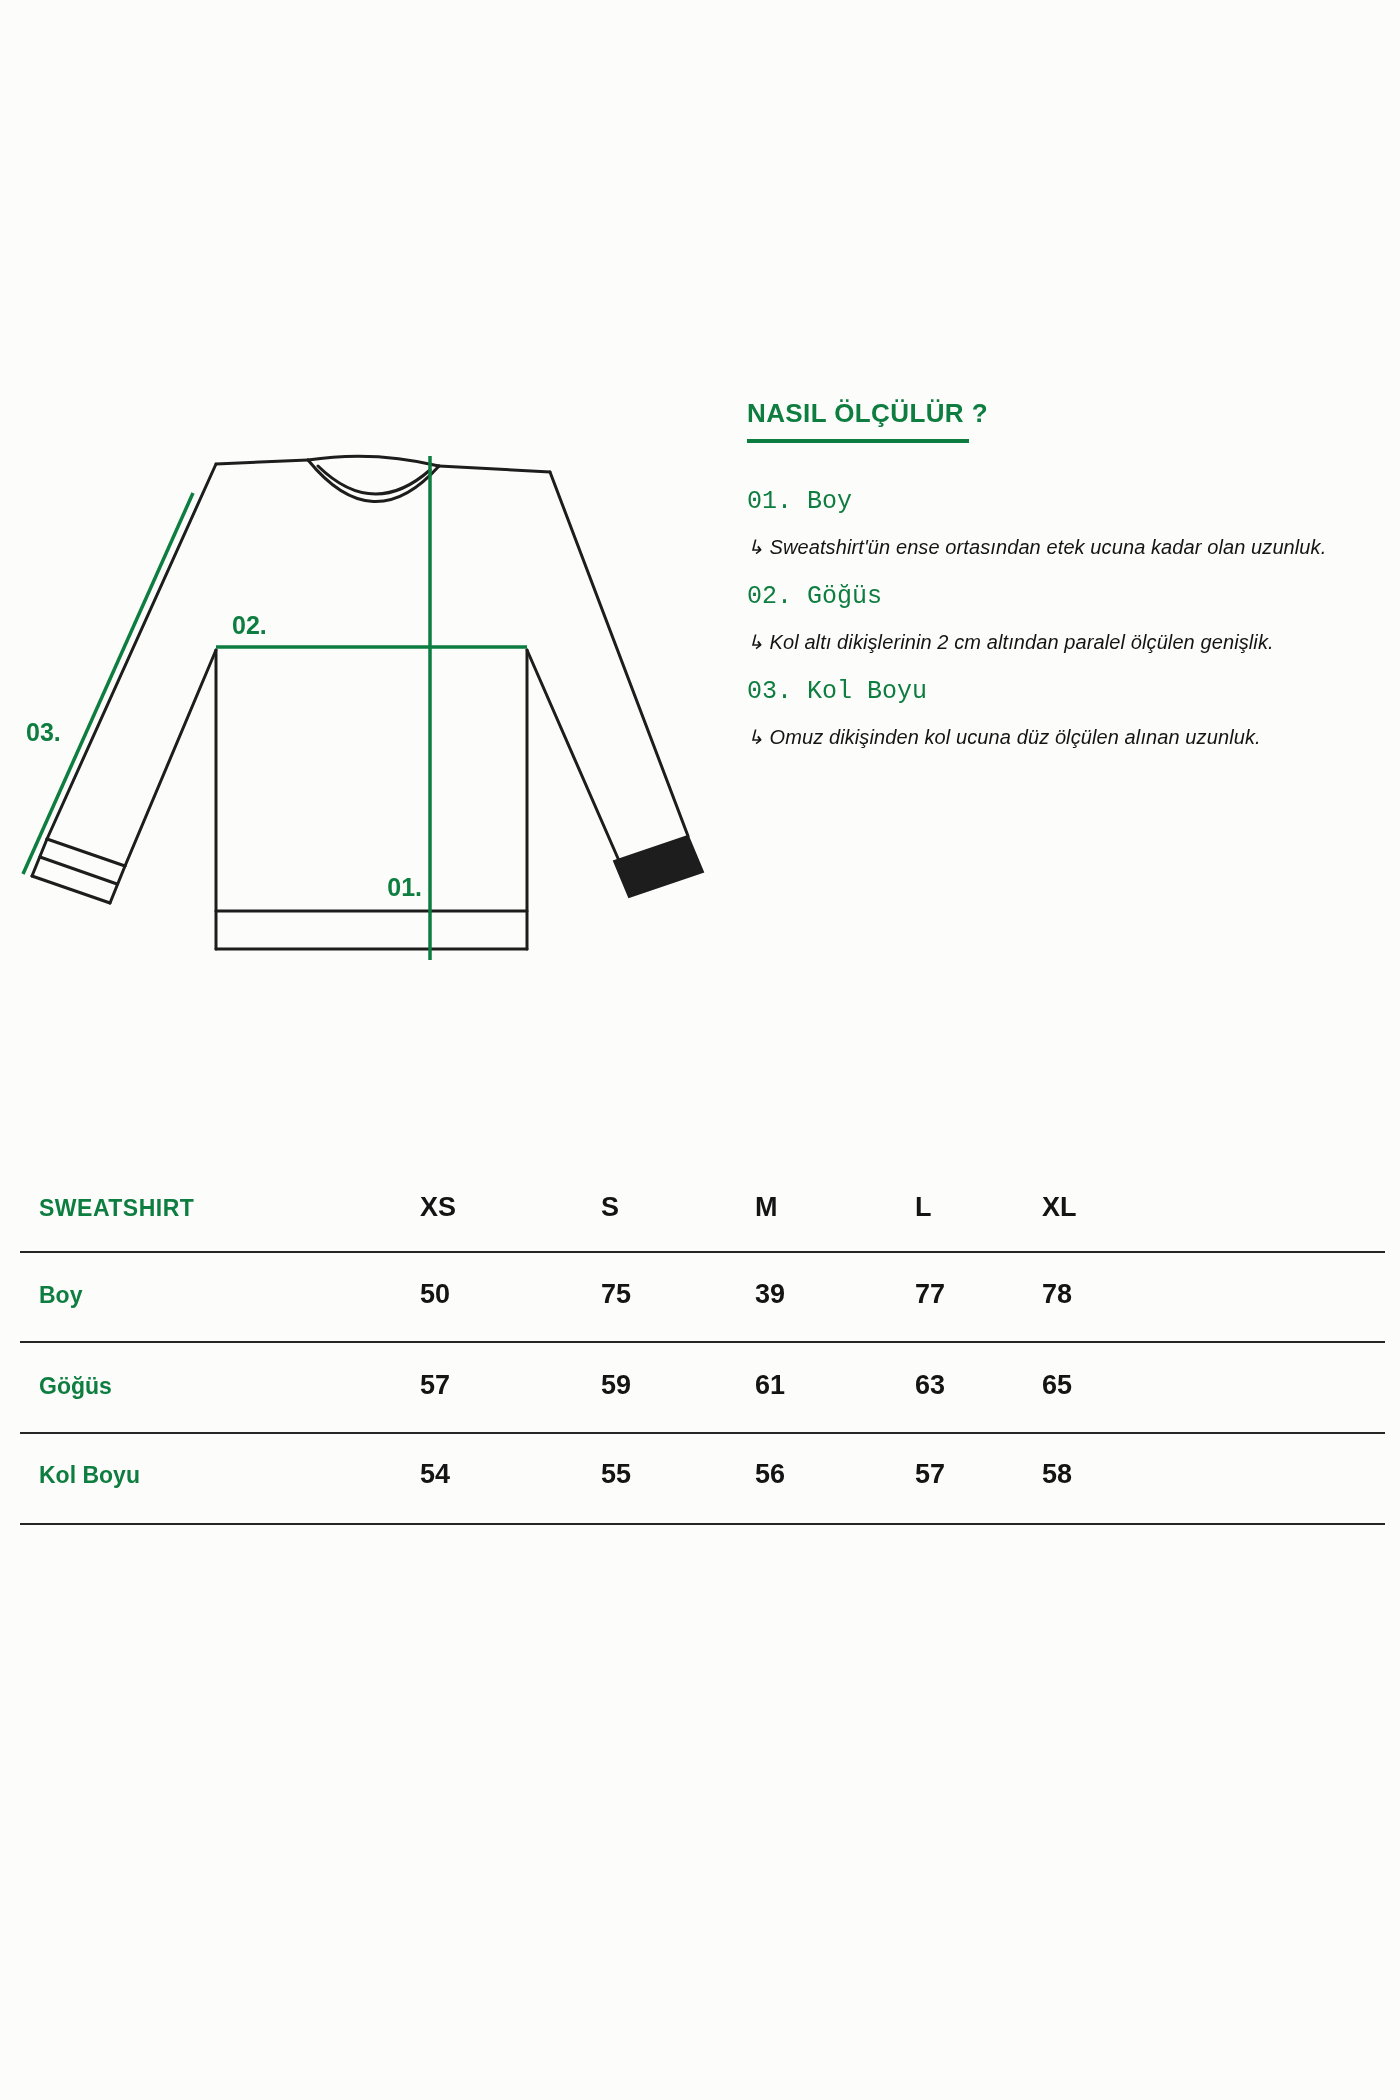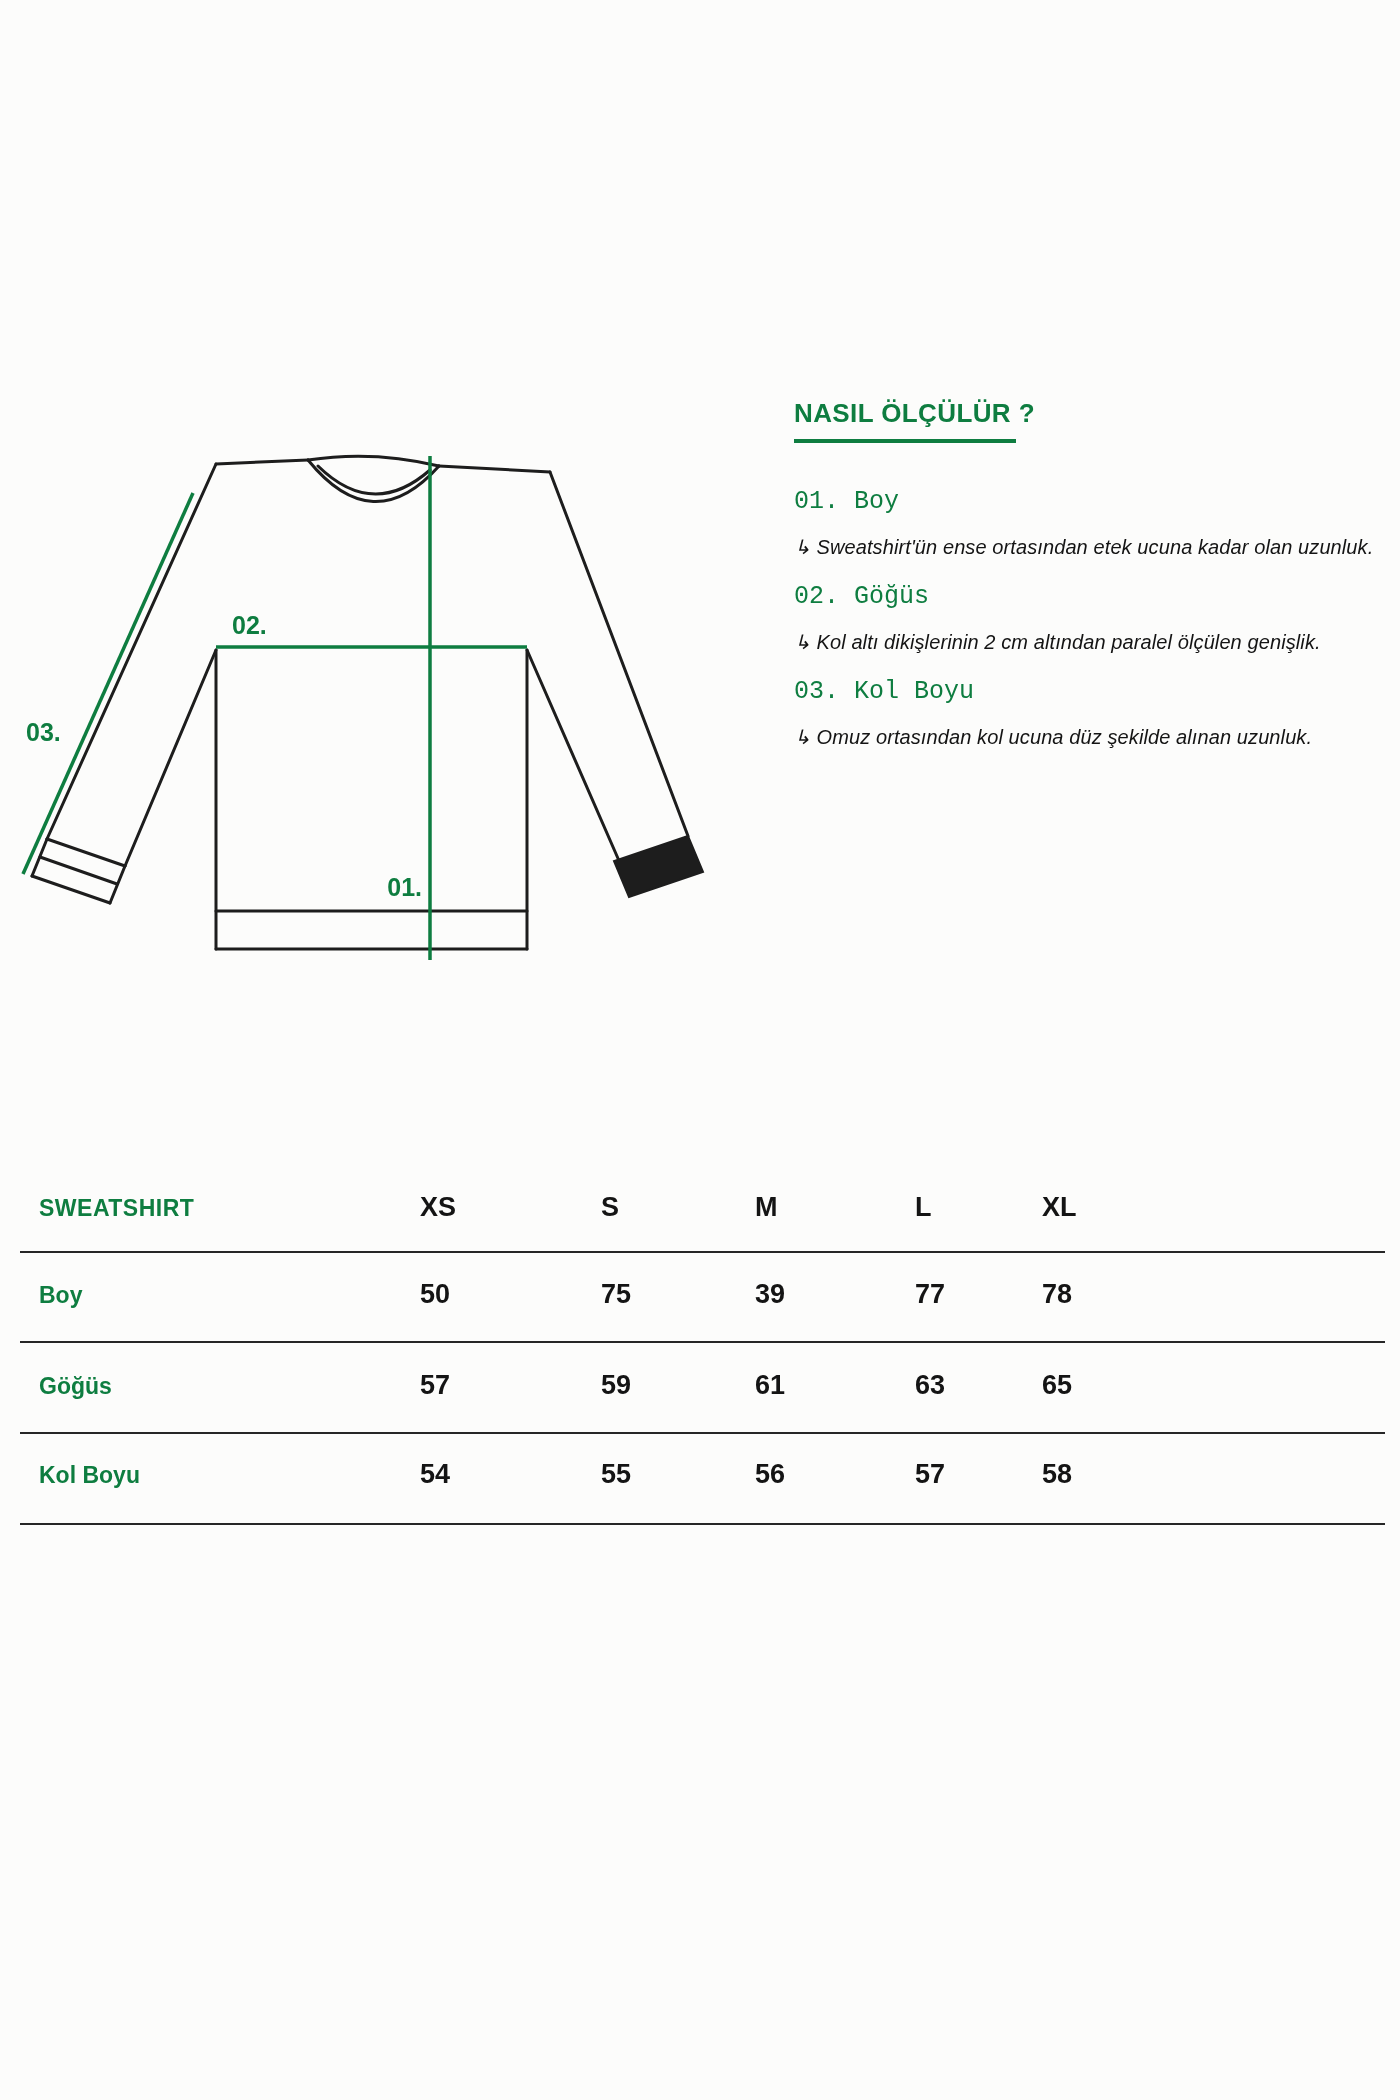--- a/index.html
+++ b/index.html
@@ -19,21 +19,21 @@
     width:700px; height:515px;
   }
   .diagram svg { display:block; width:700px; height:515px; }
   .garment { stroke:#1d1d1d; stroke-width:3; fill:none; stroke-linecap:round; stroke-linejoin:round; }
   .cuff-fill { fill:#1d1d1d; stroke:#1d1d1d; stroke-width:2; }
   .measure { stroke:#0e7d40; stroke-width:3.5; fill:none; stroke-linecap:butt; }
   .measure-label { fill:#0e7d40; font-size:25px; font-weight:600; font-family:"Liberation Sans",sans-serif; }
 
   
   .howto {
-    position:absolute; left:794px; top:398px; width:580px;
+    position:absolute; left:747px; top:398px; width:580px;
   }
   .howto-title {
     color:#0e7d40; font-size:26px; font-weight:bold; letter-spacing:0.4px;
     line-height:1.2;
   }
   .howto-underline {
     width:222px; height:4px; background:#0e7d40; margin-top:10px;
   }
   .howto-heading {
     color:#0e7d40; font-size:25px; font-weight:normal; line-height:1.2;font-family:Liberation Mono, monospace;
@@ -118,21 +118,21 @@
     <div class="howto-title">NASIL ÖLÇÜLÜR ?</div>
     <div class="howto-underline"></div>
 
     <div class="howto-heading first">01. Boy</div>
     <div class="howto-desc">↳ Sweatshirt'ün ense ortasından etek ucuna kadar olan uzunluk.</div>
 
     <div class="howto-heading next">02. Göğüs</div>
     <div class="howto-desc">↳ Kol altı dikişlerinin 2 cm altından paralel ölçülen genişlik.</div>
 
     <div class="howto-heading next">03. Kol Boyu</div>
-    <div class="howto-desc">↳ Omuz ortasından kol ucuna düz şekilde alınan uzunluk.</div>
+    <div class="howto-desc">↳ Omuz dikişinden kol ucuna düz ölçülen alınan uzunluk.</div>
   </div>
 
   <div class="trow row-header">
     <div class="plabel">SWEATSHIRT</div>
     <div class="size">XS</div>
     <div class="size">S</div>
     <div class="size">M</div>
     <div class="size">L</div>
     <div class="size">XL</div>
   </div>

